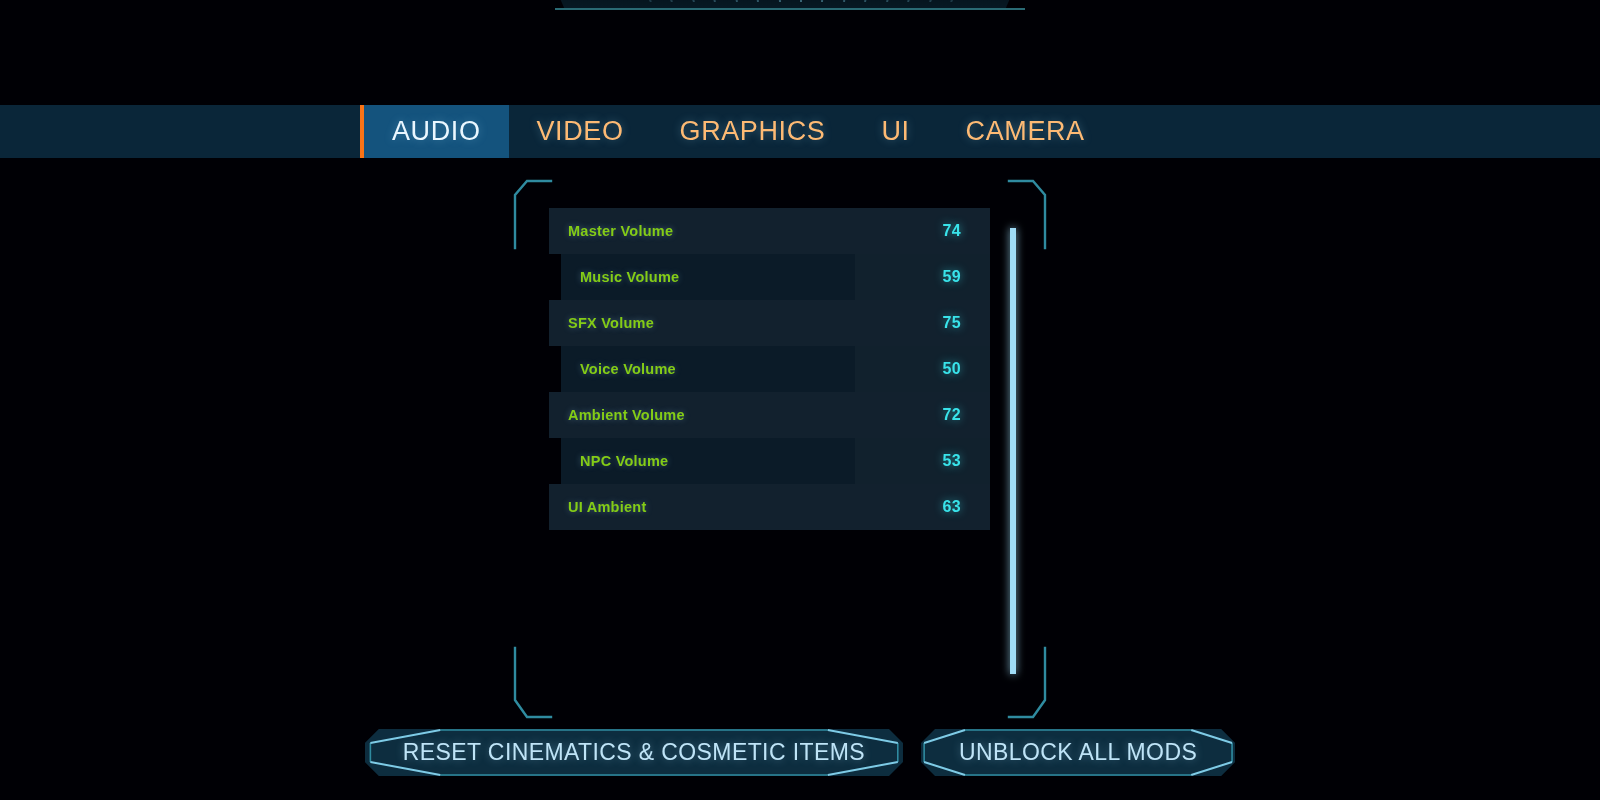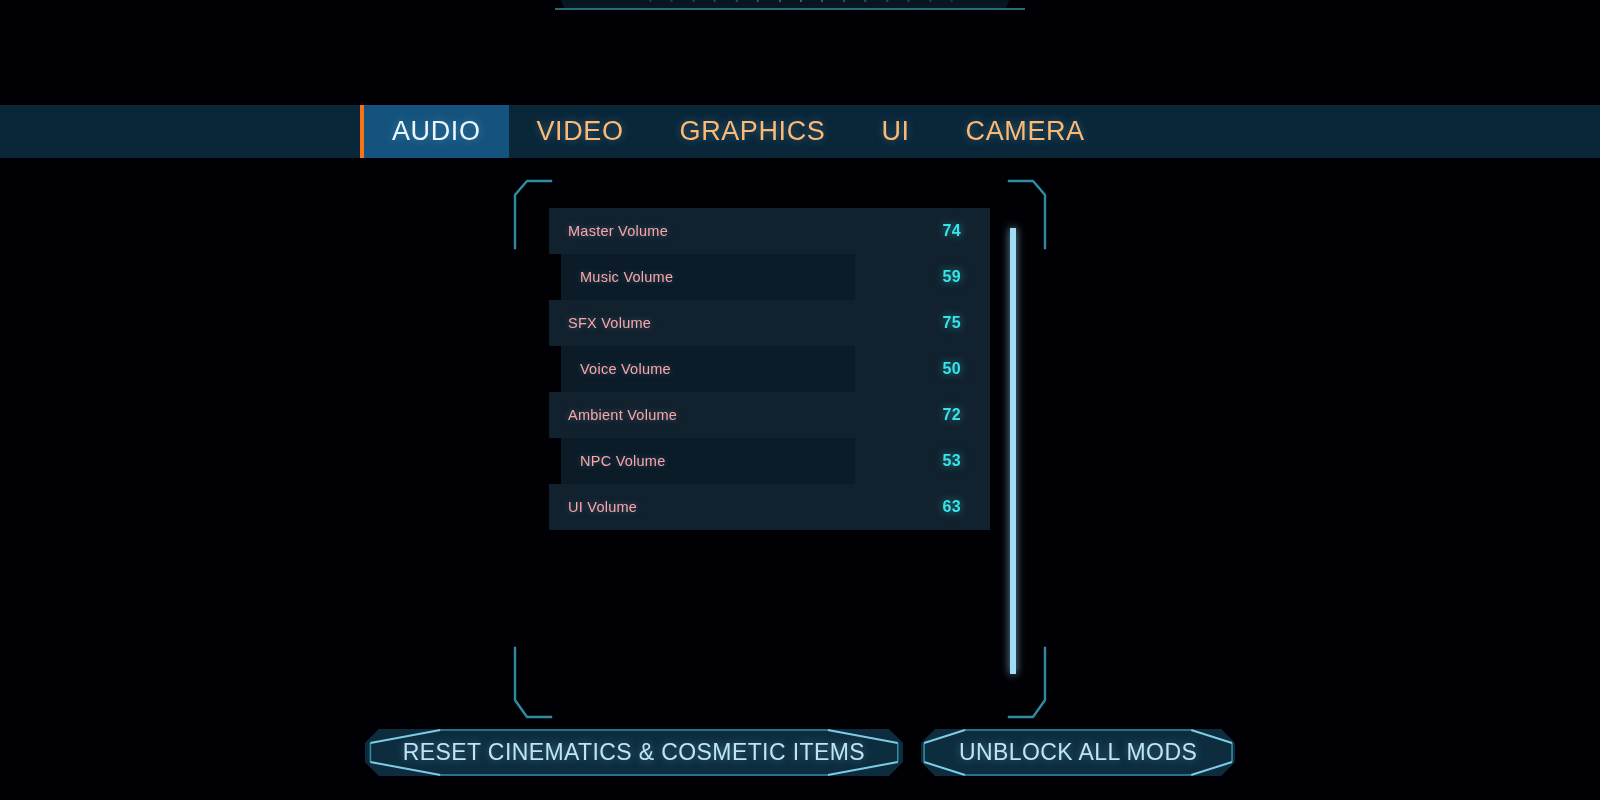--- a/index.html
+++ b/index.html
@@ -87,22 +87,22 @@
     background:#12212e; cursor:pointer; overflow:hidden;
   }
   .setting-row.alt { background:#0b1b28;margin-left:12px; }
   .setting-row .fill {
     position:absolute; top:0; bottom:0; right:0; width:135px;
     background:rgba(255,255,255,.035);
   }
   .setting-row.alt .fill { background:rgba(255,255,255,.028); }
   .setting-label {
     position:relative; z-index:2;
-    margin-left:19px; font-size:14.5px; font-weight:400;
-    letter-spacing:.25px; color:#fca5a5;
+    margin-left:19px; font-size:14.5px; font-weight:700;
+    letter-spacing:.25px; color:#84cc16;
     text-shadow:0 0 6px rgba(150,210,245,.35);
   }
   .setting-value {
     position:relative; z-index:2; margin-left:auto; margin-right:29px;
     font-size:16px; font-weight:700; letter-spacing:.4px;
     color:#39e3ea; text-shadow:0 0 8px rgba(60,225,235,.6);
   }
 
   
   .scroll-track {
@@ -215,21 +215,21 @@
       <div class="setting-row">
         <span class="setting-label">Ambient Volume</span>
         <span class="setting-value">72</span>
       </div>
       <div class="setting-row alt">
         <div class="fill"></div>
         <span class="setting-label">NPC Volume</span>
         <span class="setting-value">53</span>
       </div>
       <div class="setting-row">
-        <span class="setting-label">UI Volume</span>
+        <span class="setting-label">UI Ambient</span>
         <span class="setting-value">63</span>
       </div>
     </div>
 
   <div class="scroll-track">
     <div class="scroll-thumb"></div>
   </div>
 
   <div class="btn-row" id="btn-row">
       <div class="hex-btn">

